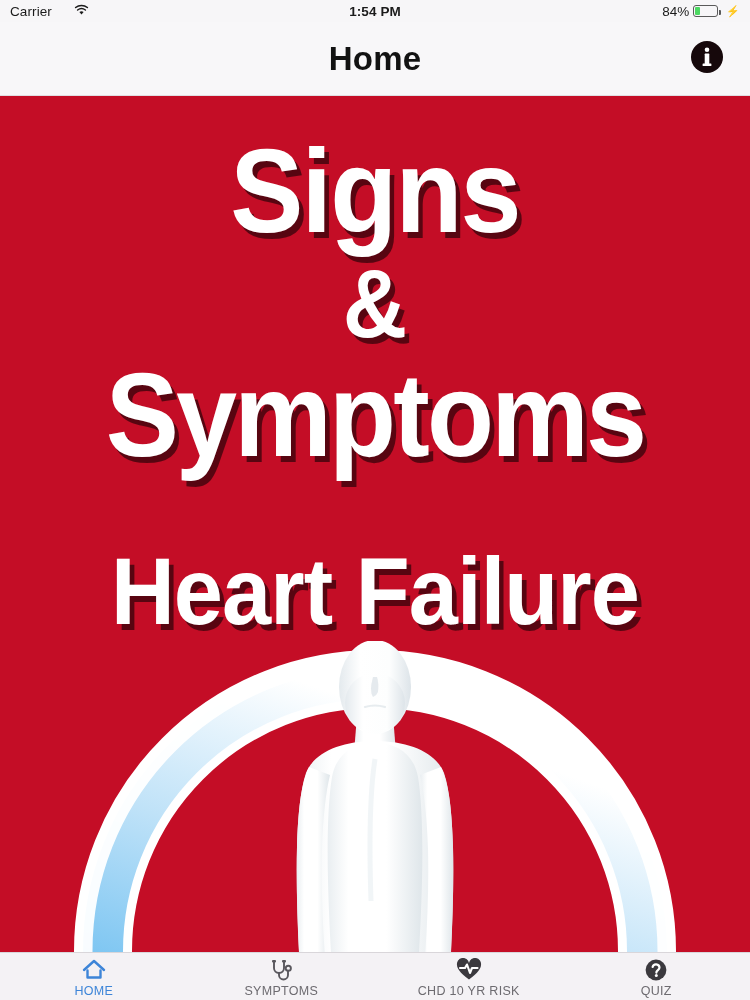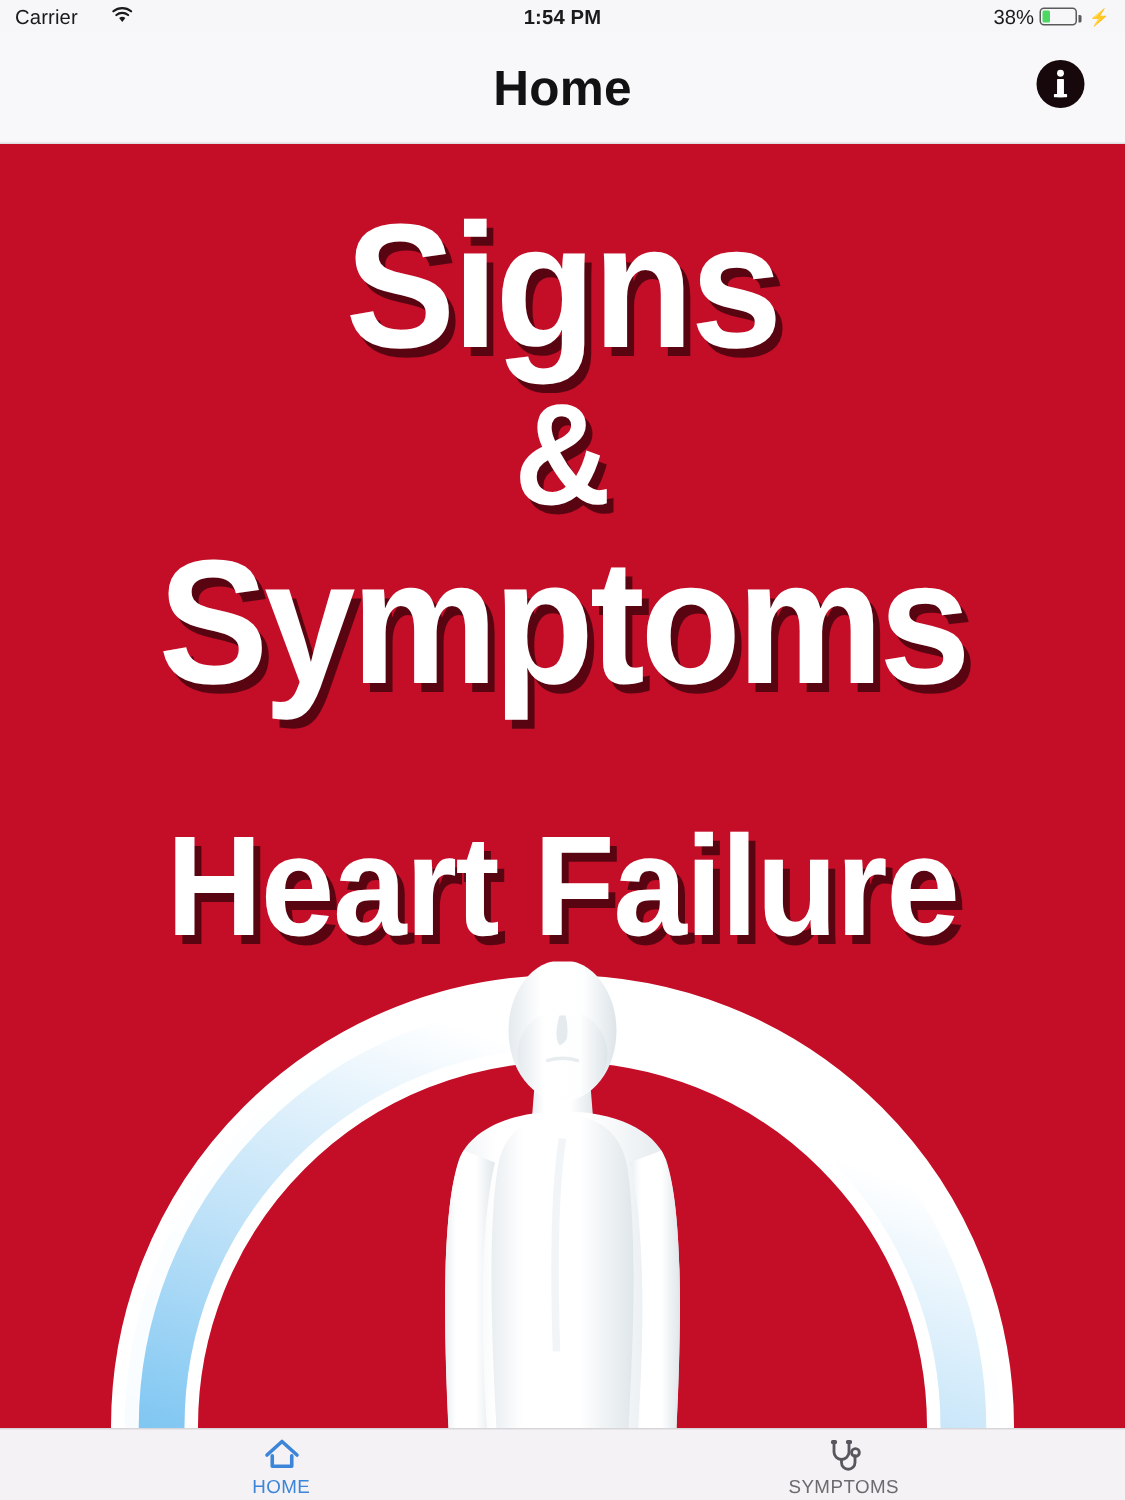--- a/index.html
+++ b/index.html
@@ -151,21 +151,21 @@
           <path d="M1.6 3.5 a9.3 9.3 0 0 1 11.8 0" stroke="#1b1b1b" stroke-width="1.5" fill="none" stroke-linecap="round"></path>
         </svg>
       </span>
     </div>
 
     <div class="sb-center">
       <span>1:54 PM</span>
     </div>
 
     <div class="sb-right">
-      <span class="sb-batt-pct">38%</span>
+      <span class="sb-batt-pct">84%</span>
       <span class="batt">
         <span class="batt-fill" id="battfill" style="width: 22%;"></span>
       </span>
       <span class="bolt">⚡</span>
     </div>
   </div>
 
   <div class="navbar">
     <div class="nav-title">
       <span>Home</span>
@@ -302,17 +302,36 @@
           <path d="M5 3 L5 10 a5 5 0 0 0 10 0 L15 3" stroke="#59575d" stroke-width="1.9" fill="none" stroke-linecap="round"></path>
           <rect x="3" y="2" width="4" height="2.6" rx="1" fill="#59575d"></rect>
           <rect x="13" y="2" width="4" height="2.6" rx="1" fill="#59575d"></rect>
           <path d="M10 15 L10 17 a4.5 4.5 0 0 0 9 0 L19 12.5" stroke="#59575d" stroke-width="1.9" fill="none" stroke-linecap="round"></path>
           <circle cx="19.3" cy="10.3" r="2.6" fill="none" stroke="#59575d" stroke-width="1.9"></circle>
         </svg>
       </span>
       <span class="tab-label">SYMPTOMS</span>
     </div>
 
-
-
+    <div class="tab">
+      <span class="tab-icon">
+        <svg width="26" height="24" viewBox="0 0 26 24">
+          <path d="M13 21.5 C 3.5 14.5, 1 10, 1 7 A 6 6 0 0 1 13 5 A 6 6 0 0 1 25 7 C 25 10, 22.5 14.5, 13 21.5 Z" fill="#3b393e"></path>
+          <path d="M4 10 L9 10 L11 6.5 L14 15 L16 10 L21.5 10" stroke="#ffffff" stroke-width="2.1" fill="none" stroke-linejoin="round" stroke-linecap="round"></path>
+        </svg>
+      </span>
+      <span class="tab-label">CHD 10 YR RISK</span>
+    </div>
+
+
+    <div class="tab">
+      <span class="tab-icon">
+        <svg width="24" height="24" viewBox="0 0 24 24">
+          <circle cx="12" cy="12" r="10.4" fill="#3b393e"></circle>
+          <path d="M8.6 9 a3.5 3.5 0 0 1 6.9 .6 c0 2.1 -2.6 2.5 -3 4.2 l-.1 .9" stroke="#ffffff" stroke-width="2.2" fill="none" stroke-linecap="round" stroke-linejoin="round"></path>
+          <circle cx="12.3" cy="17.6" r="1.5" fill="#ffffff"></circle>
+        </svg>
+      </span>
+      <span class="tab-label">QUIZ</span>
+    </div>
   </div>
 
 </div>
 
 </body></html>

